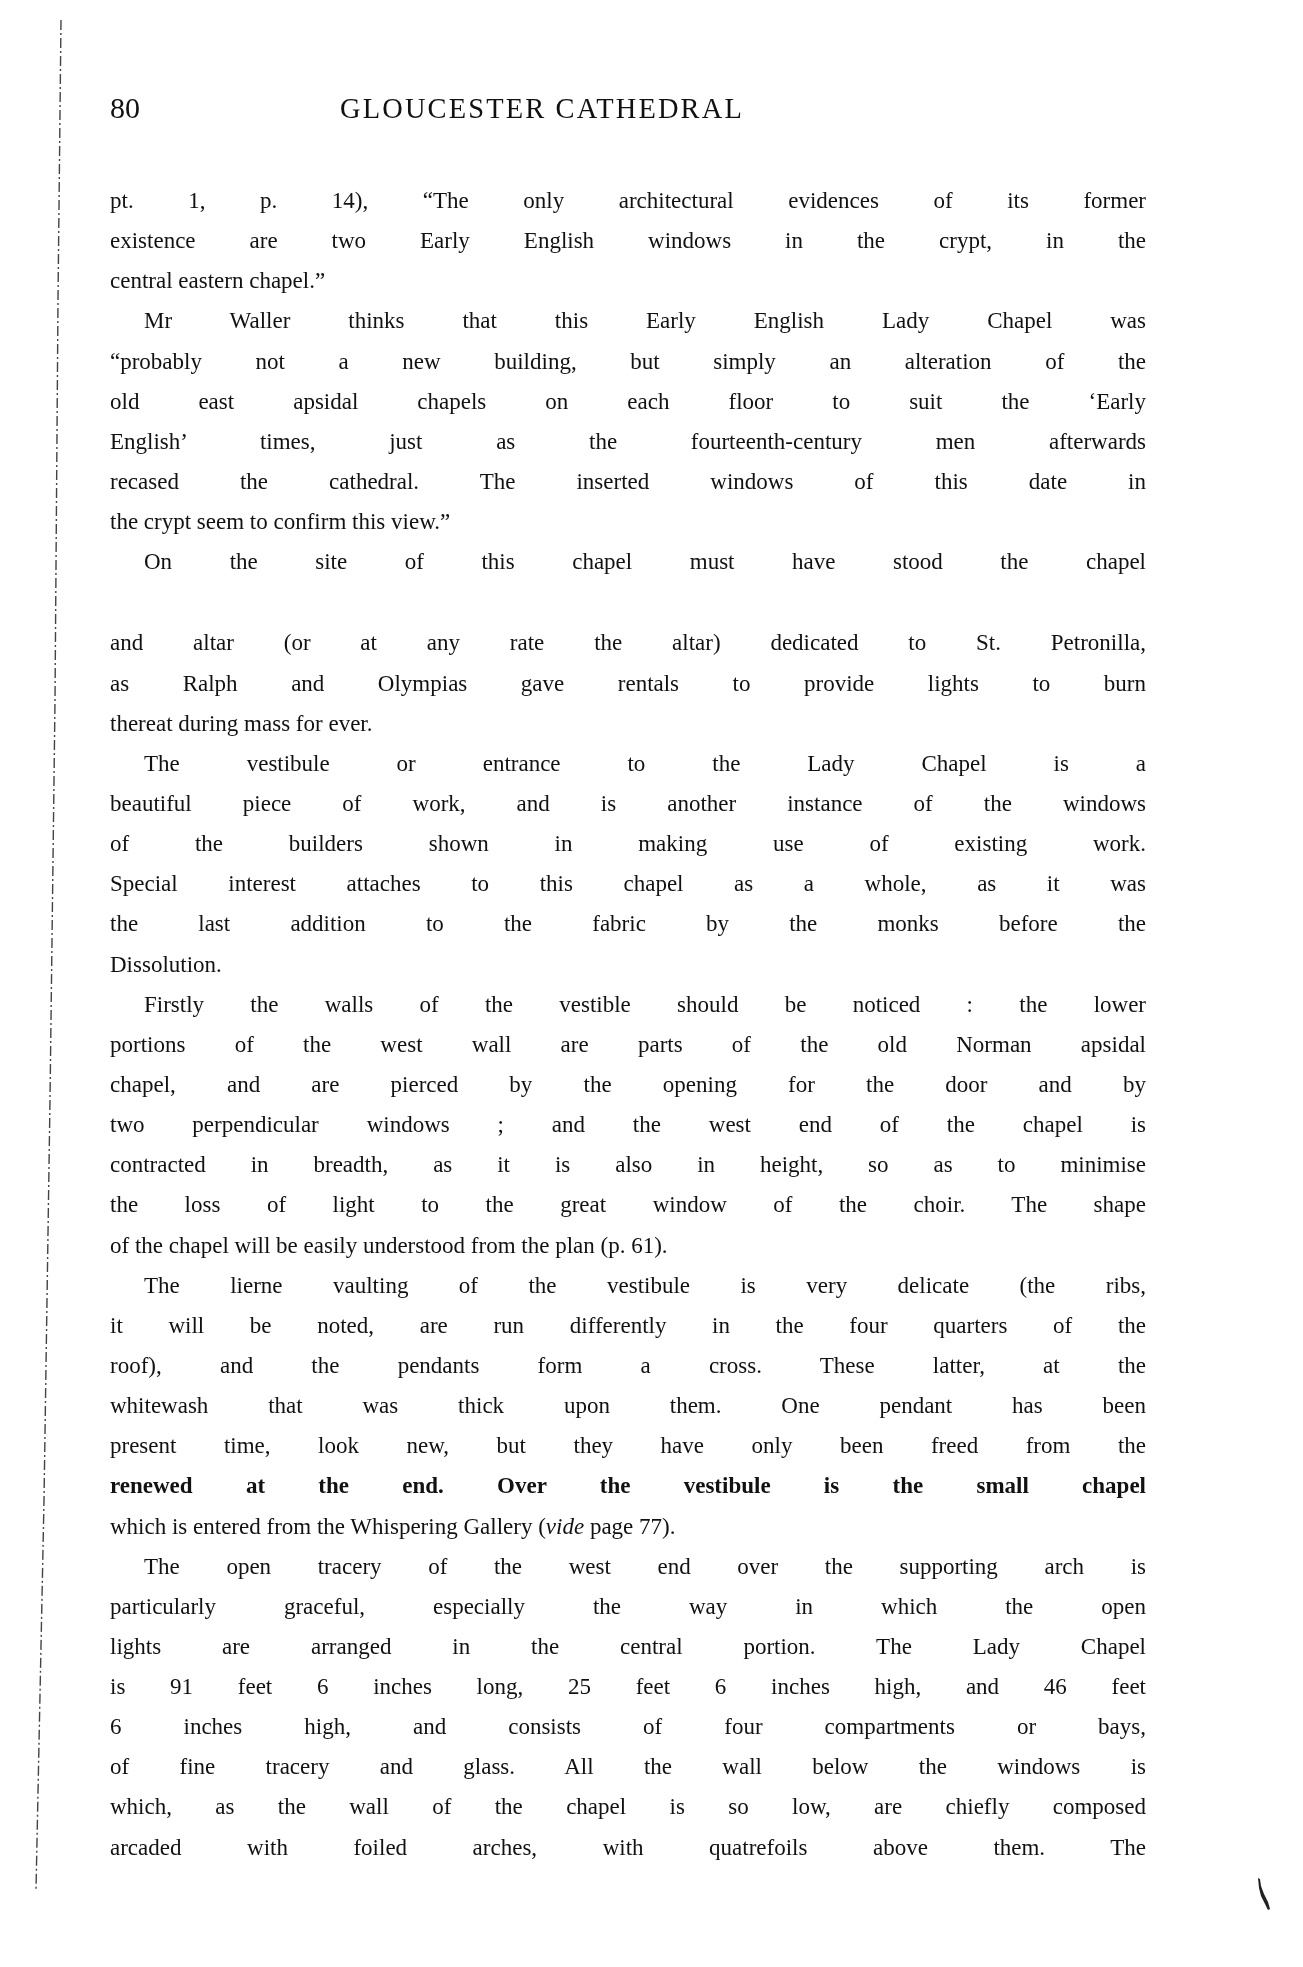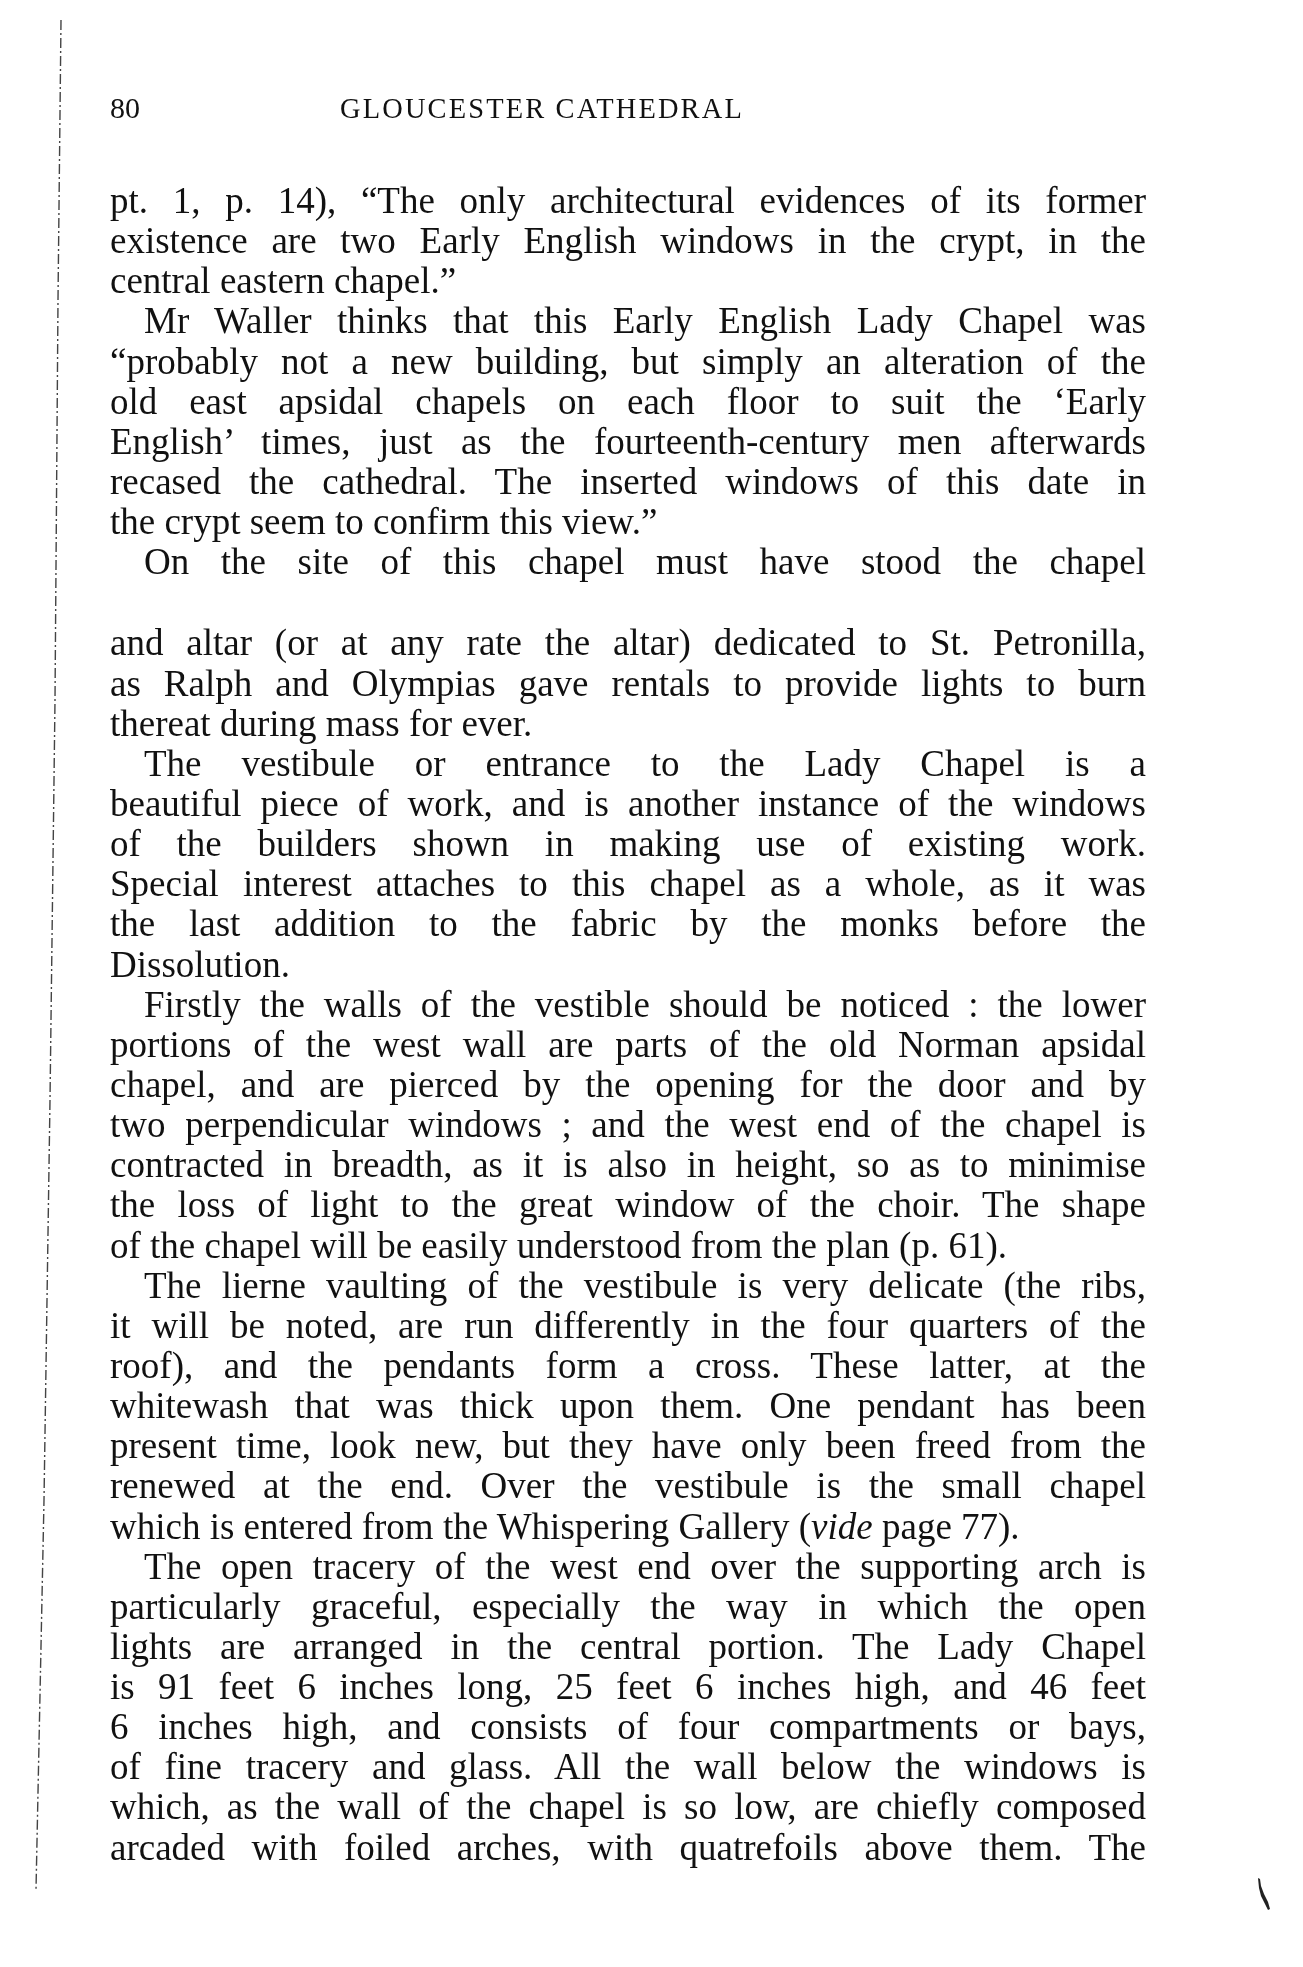--- a/index.html
+++ b/index.html
@@ -48,21 +48,21 @@
     .body-text {
       position: absolute;
       left: 110px;
       top: 181px;
       width: 1036px;
     }
     .line {
       display: block;
       height: 40.15px;
       line-height: 40.15px;
-      font-size: 37px;
+      font-size: 23px;
       white-space: nowrap;
       text-align: justify;
       text-align-last: justify;
       overflow: visible;
     }
     .line.last {
       text-align-last: left;
     }
     .line.indent {
       padding-left: 34px;
@@ -116,21 +116,21 @@
     <span class="line" style="white-space: normal; overflow: hidden;">chapel, and are pierced by the opening for the door and by</span>
     <span class="line" style="white-space: normal; overflow: hidden;">two perpendicular windows ; and the west end of the chapel is</span>
     <span class="line" style="white-space: normal; overflow: hidden;">contracted in breadth, as it is also in height, so as to minimise</span>
     <span class="line" style="white-space: normal; overflow: hidden;">the loss of light to the great window of the choir.  The shape</span>
     <span class="line last" style="white-space: nowrap;">of the chapel will be easily understood from the plan (p. 61).</span>
     <span class="line indent" style="white-space: normal; overflow: hidden;">The lierne vaulting of the vestibule is very delicate (the ribs,</span>
     <span class="line" style="white-space: normal; overflow: hidden;">it will be noted, are run differently in the four quarters of the</span>
     <span class="line" style="white-space: normal; overflow: hidden;">roof), and the pendants form a cross.  These latter, at the</span>
     <span class="line" style="white-space: normal; overflow: hidden;">whitewash that was thick upon them.  One pendant has been</span>
     <span class="line" style="white-space: normal; overflow: hidden;">present time, look new, but they have only been freed from the</span>
-    <span class="line" style="white-space: normal; overflow: hidden;">renewed at the end.  Over the vestibule is the small chapel</span>
+    <span class="line" style="white-space: normal; overflow: hidden; font-weight: bold;">renewed at the end.  Over the vestibule is the small chapel</span>
     <span class="line last" style="white-space: nowrap;"><span>which is entered from the Whispering Gallery (</span><em>vide</em><span> page 77).</span></span>
     <span class="line indent" style="white-space: normal; overflow: hidden;">The open tracery of the west end over the supporting arch is</span>
     <span class="line" style="white-space: normal; overflow: hidden;">particularly graceful, especially the way in which the open</span>
     <span class="line" style="white-space: normal; overflow: hidden;">lights are arranged in the central portion.  The Lady Chapel</span>
     <span class="line" style="white-space: normal; overflow: hidden;">is 91 feet 6 inches long, 25 feet 6 inches high, and 46 feet</span>
     <span class="line" style="white-space: normal; overflow: hidden;">6 inches high, and consists of four compartments or bays,</span>
     <span class="line" style="white-space: normal; overflow: hidden;">of fine tracery and glass.  All the wall below the windows is</span>
     <span class="line" style="white-space: normal; overflow: hidden;">which, as the wall of the chapel is so low, are chiefly composed</span>
     <span class="line" style="white-space: normal; overflow: hidden;">arcaded with foiled arches, with quatrefoils above them.  The</span>
   </div>

